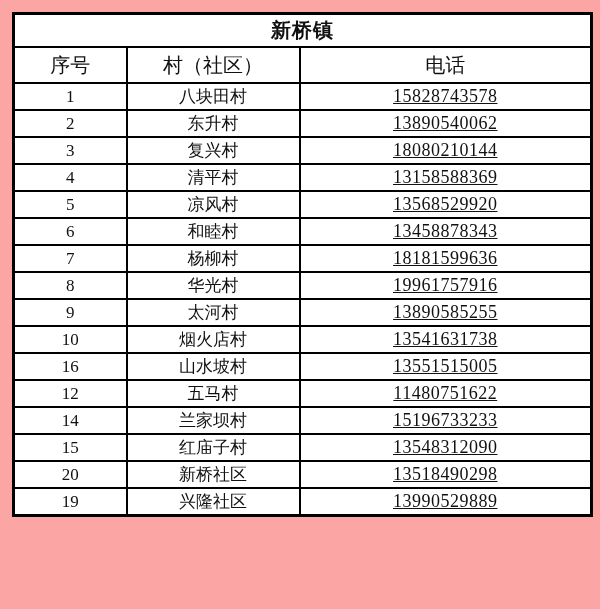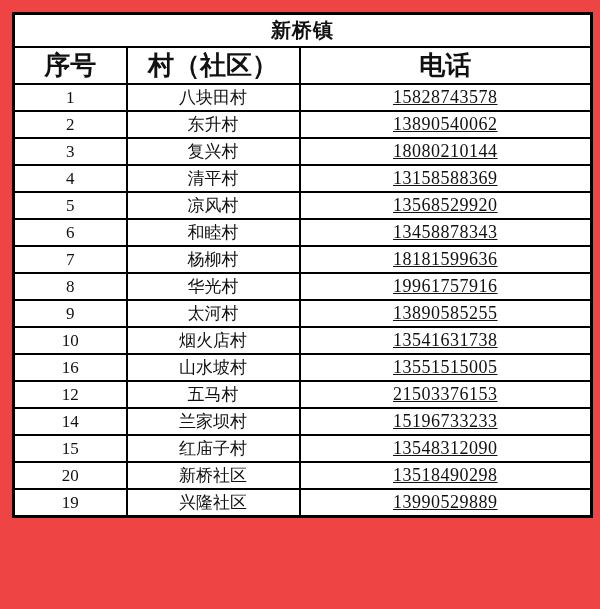--- a/index.html
+++ b/index.html
@@ -6,21 +6,21 @@
     margin: 0;
     padding: 0;
     background: #fdfdfd;
     font-family: "Liberation Serif", "DejaVu Serif", serif;
     color: #111111;
   }
   .page {
     position: relative;
     width: 600px;
     height: 609px;
-    background: #ef4444;
+    background: #fca5a5;
     overflow: hidden;
   }
   table.directory {
     position: absolute;
     left: 12px;
     top: 12px;
     width: 578px;
     border-collapse: collapse;
     table-layout: fixed;
     background: #ffffff;
@@ -39,22 +39,22 @@
     white-space: nowrap;
   }
   tr.title-row th {
     height: 31px;
     font-size: 20px;
     font-weight: bold;
     letter-spacing: 1px;
   }
   tr.header-row th {
     height: 34px;
-    font-size: 26px;
-    font-weight: bold;
+    font-size: 20px;
+    font-weight: normal;
   }
   tr.data-row td {
     height: 25px;
     font-weight: normal;
   }
   td.seq-cell {
     font-size: 17px;
   }
   td.village-cell {
     font-size: 17px;
@@ -150,21 +150,21 @@
 
   <tr class="data-row">
     <td class="seq-cell">16</td>
     <td class="village-cell">山水坡村</td>
     <td class="phone-cell">13551515005</td>
   </tr>
 
   <tr class="data-row">
     <td class="seq-cell">12</td>
     <td class="village-cell">五马村</td>
-    <td class="phone-cell">21503376153</td>
+    <td class="phone-cell">11480751622</td>
   </tr>
 
 
   <tr class="data-row">
     <td class="seq-cell">14</td>
     <td class="village-cell">兰家坝村</td>
     <td class="phone-cell">15196733233</td>
   </tr>
 
   <tr class="data-row">

